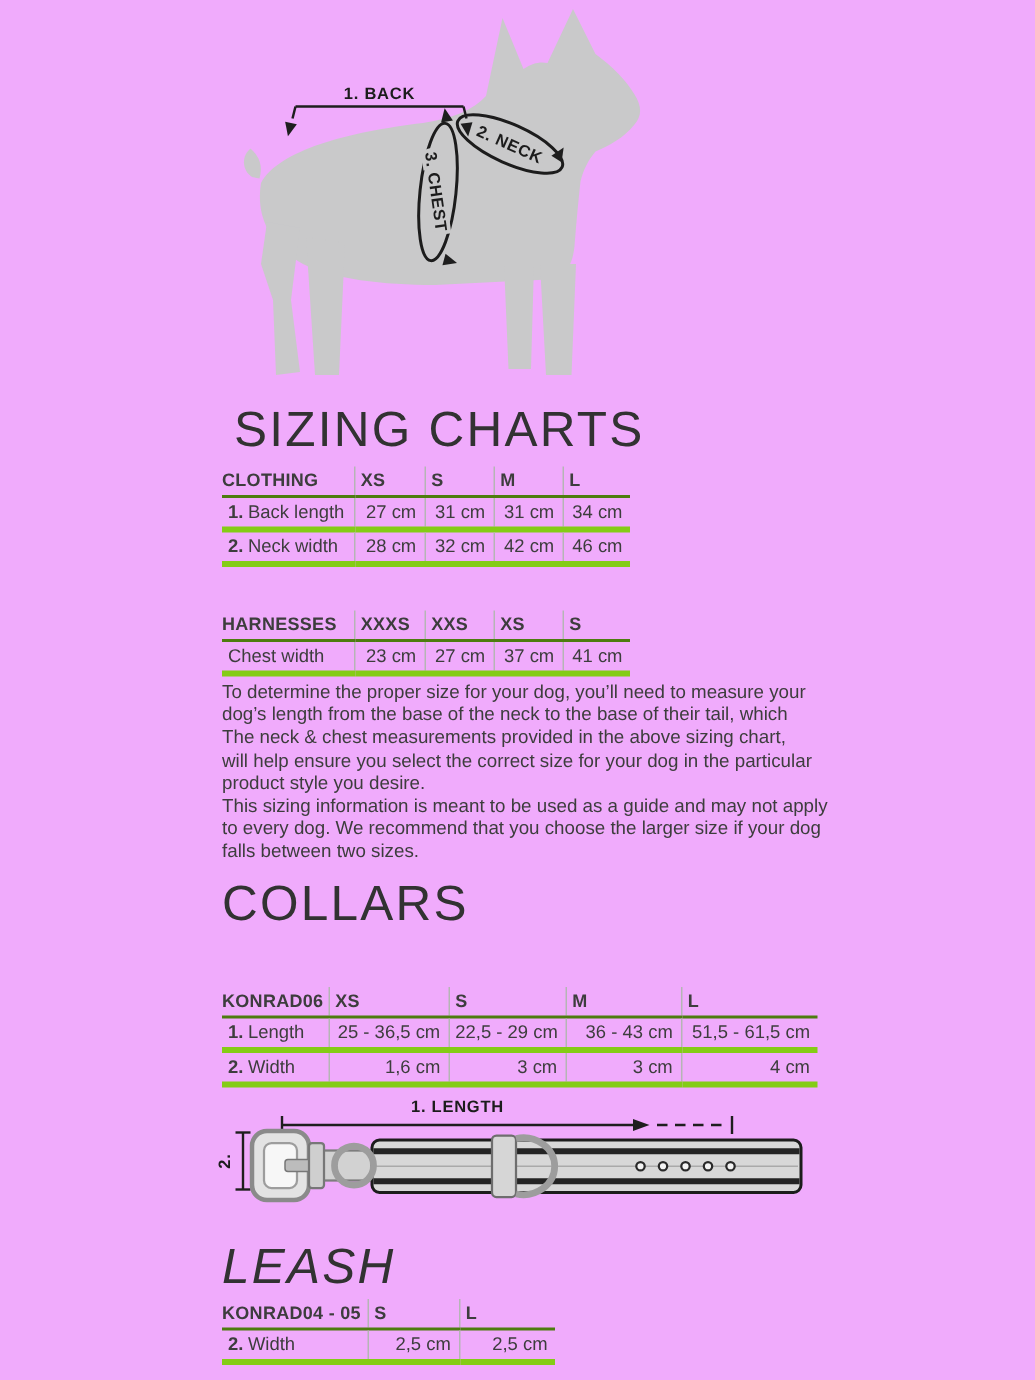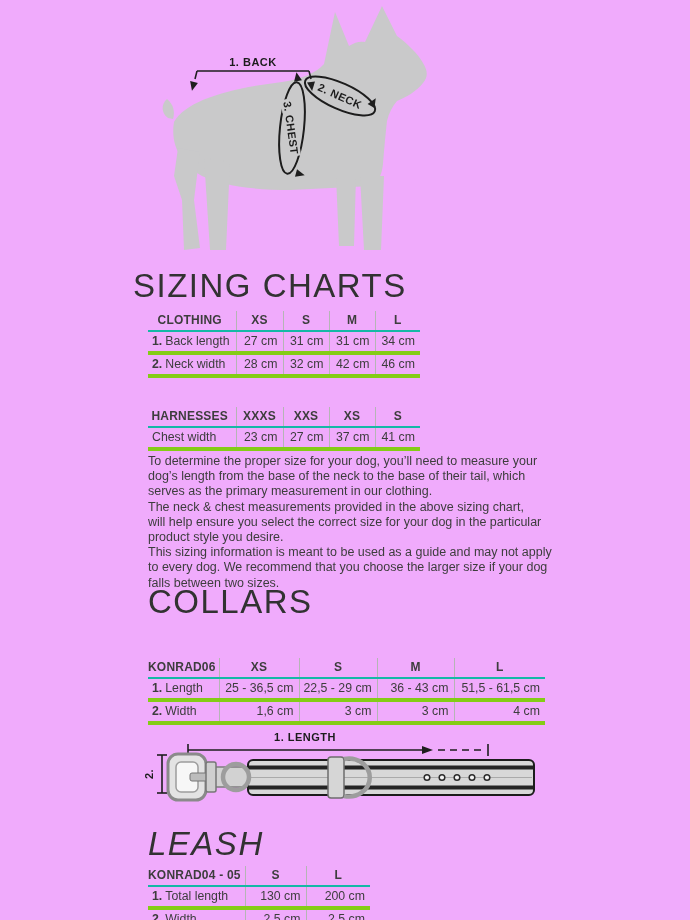--- a/index.html
+++ b/index.html
@@ -3,22 +3,22 @@
 <meta charset="utf-8">
 <style>
   html,body{margin:0;padding:0;background:#fff;}
   .page{position:relative;width:690px;height:920px;background:#f0abfc;overflow:hidden;
         font-family:"Liberation Sans",sans-serif;color:#3d3d3d;}
   .title{position:absolute;font-size:33px;line-height:36px;font-weight:400;
          letter-spacing:1.5px;color:#323232;white-space:nowrap;}
   
   table.t{position:absolute;border-collapse:collapse;table-layout:fixed;
           font-size:12.3px;color:#3d3d3d;}
-  table.t th{font-size:12px;font-weight:bold;text-align:center;letter-spacing:.2px;
-             padding:2px 4px 3px 4px;border-bottom:2px solid #14b8a6;height:14px;white-space:nowrap;}
+  table.t th{font-size:12px;font-weight:bold;text-align:left;letter-spacing:.2px;
+             padding:2px 4px 3px 4px;border-bottom:2px solid #4d7c0f;height:14px;white-space:nowrap;}
   table.t th:first-child{padding-left:0;}
   table.t td{padding:2px 5px 3px 4px;border-bottom:4px solid #84cc16;height:14px;white-space:nowrap;}
   table.t th + th, table.t td + td{border-left:1px solid #b5b5b5;}
   table.t td.val{text-align:right;}
   table.t td.lbl b{margin-right:3px;}
   table.t td.lbl b:empty{display:none;margin:0;}
   
   .notes{position:absolute;font-size:12.5px;line-height:15.2px;color:#3d3d3d;}
   
   svg{position:absolute;overflow:visible;}
@@ -73,21 +73,21 @@
     </g>
 
     <g>
       <ellipse cx="142" cy="128" rx="12" ry="46" fill="none" stroke="#1c1c1c" stroke-width="2" transform="rotate(6 142 128)"></ellipse>
       <polygon class="arrow" points="0,-4 9,0 0,4" transform="translate(148,81) rotate(-100)"></polygon>
       <polygon class="arrow" points="0,-4 9,0 0,4" transform="translate(146,173) rotate(15)"></polygon>
       <text class="dimtext halo" text-anchor="middle" x="140" y="131" transform="rotate(82 140 128)">3. CHEST</text>
     </g>
   </svg>
 
-  <div class="title" style="left:133px;top:268px;">SIZING CHARTS</div>
+  <div class="title" style="left:156px;top:268px;">SIZING CHARTS</div>
 
   <table class="t" style="left:148px;top:311px;width:272px;">
     <colgroup>
         <col style="width:88px">
         <col style="width:47px">
         <col style="width:46px">
         <col style="width:46px">
         <col style="width:45px">
       </colgroup>
     <thead>
@@ -141,21 +141,20 @@
         <td class="val">27 cm</td>
         <td class="val">37 cm</td>
         <td class="val">41 cm</td>
       </tr>
     </tbody>
   </table>
 
   <div class="notes" style="left:148px;top:454px;width:430px;">
     <div>To determine the proper size for your dog, you’ll need to measure your</div>
     <div>dog’s length from the base of the neck to the base of their tail, which</div>
-    <div>serves as the primary measurement in our clothing.</div>
     <div>The neck &amp; chest measurements provided in the above sizing chart,</div>
     <div>will help ensure you select the correct size for your dog in the particular</div>
     <div>product style you desire.</div>
     <div>This sizing information is meant to be used as a guide and may not apply</div>
     <div>to every dog. We recommend that you choose the larger size if your dog</div>
     <div>falls between two sizes.</div>
   </div>
 
   <div class="title" style="left:148px;top:584px;">COLLARS</div>
 
@@ -252,25 +251,20 @@
       </colgroup>
     <thead>
         <tr>
       <th>KONRAD04 - 05</th>
       <th>S</th>
       <th>L</th>
     </tr>
       </thead>
     <tbody>
       <tr>
-        <td class="lbl"><b>1.</b><span>Total length</span></td>
-        <td class="val">130 cm</td>
-        <td class="val">200 cm</td>
-      </tr>
-      <tr>
         <td class="lbl"><b>2.</b><span>Width</span></td>
         <td class="val">2,5 cm</td>
         <td class="val">2,5 cm</td>
       </tr>
     </tbody>
   </table>
 
 </div>
 
 </body></html>

